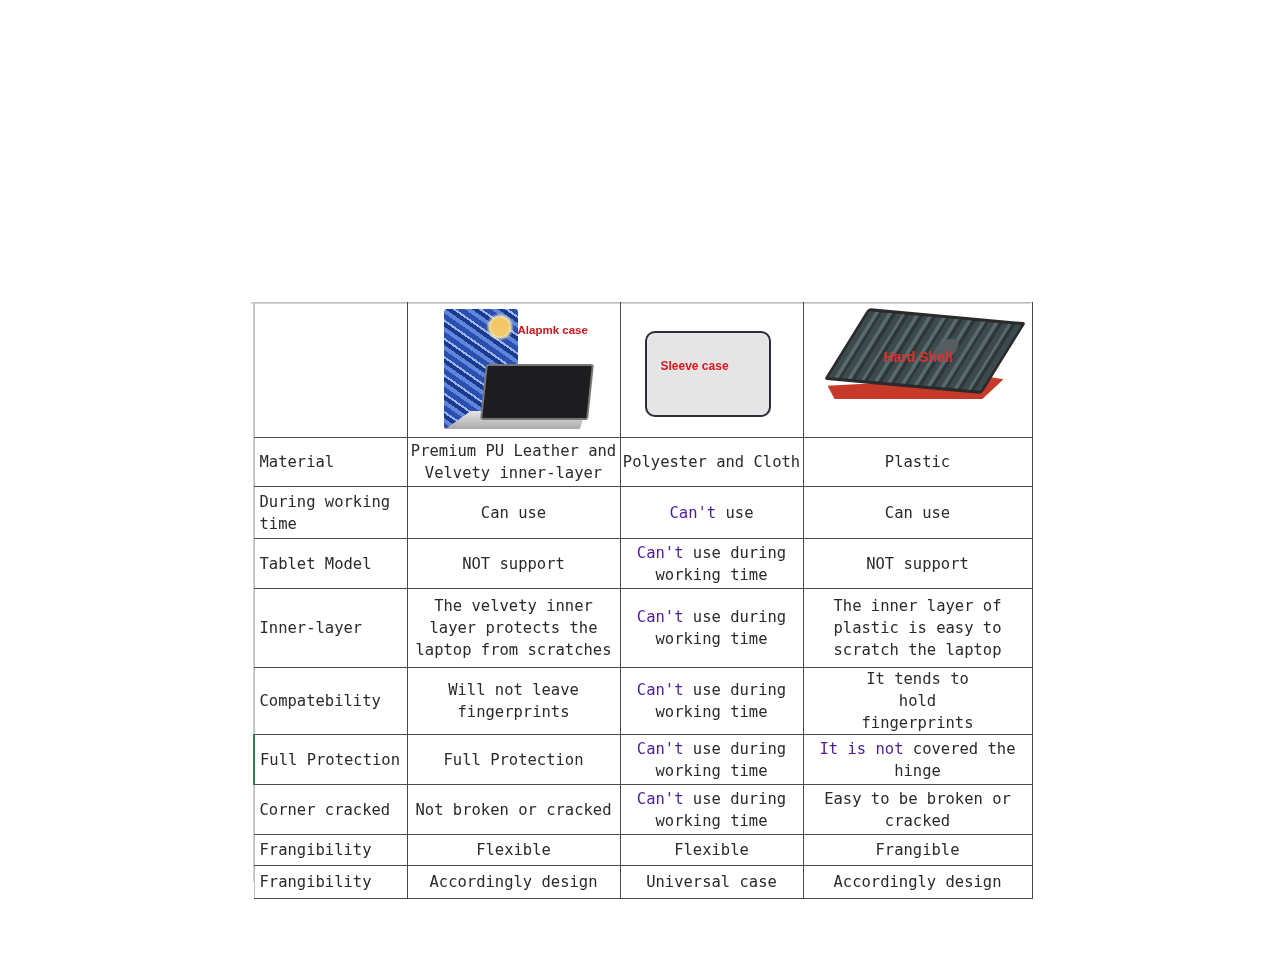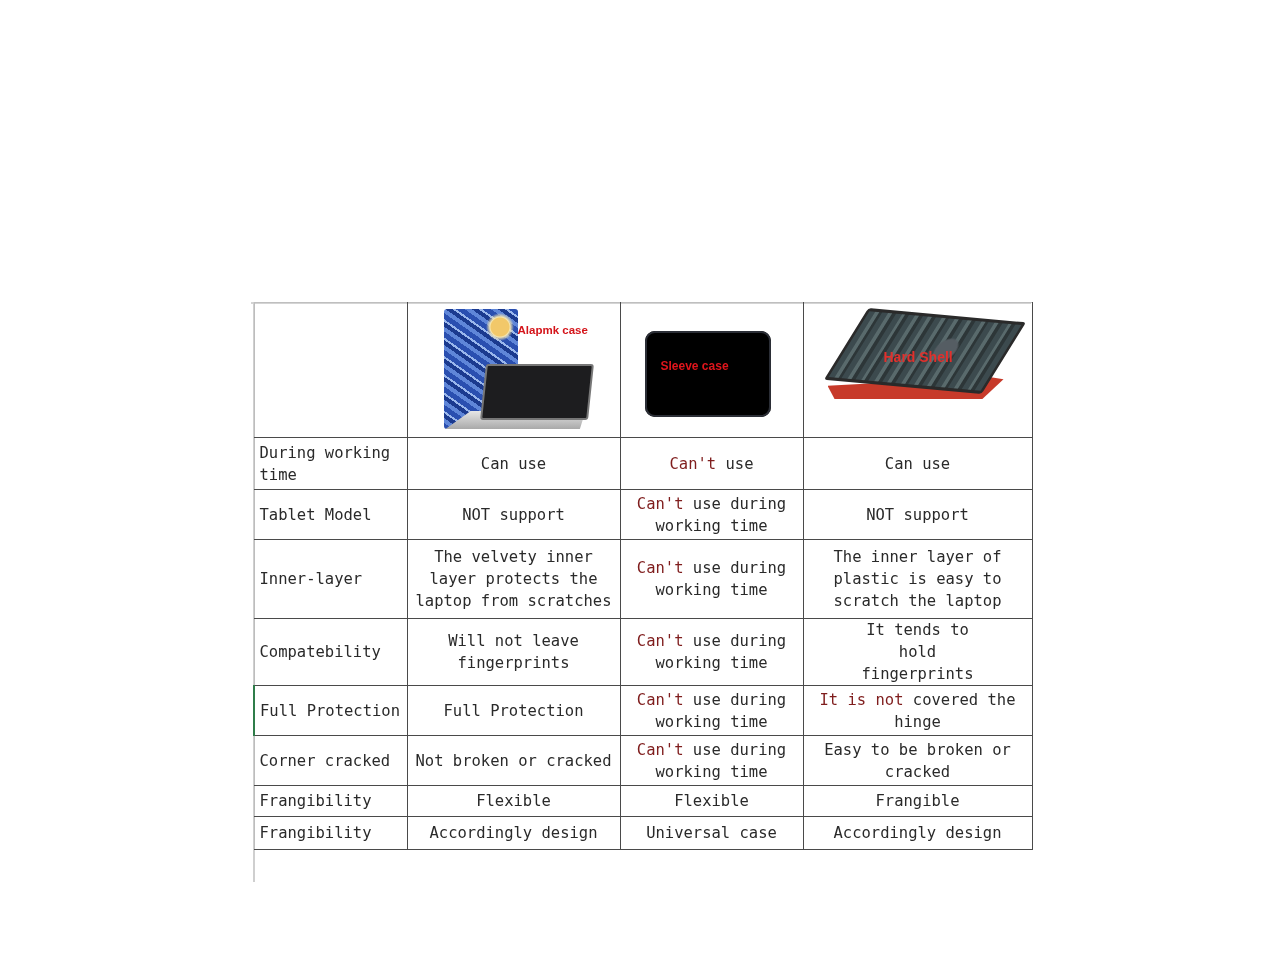--- a/index.html
+++ b/index.html
@@ -22,21 +22,21 @@
       position: absolute; left: 0; top: 0;
       border-collapse: collapse; table-layout: fixed; width: 778px;
     }
     table.cmp td {
       border: 1.5px solid #4a4a4a; padding: 0; text-align: center; vertical-align: middle;
       font-size: 15.5px; line-height: 22px; color: #2a2a2a; overflow: hidden;
     }
     table.cmp tr:first-child td { border-top-color: #bfbfbf; }
     table.cmp td:first-child { border-left-color: #bdbdbd; text-align: left; padding-left: 5px; }
     table.cmp td.sel { border-left: 2px solid #2f7d4a; }
-    .red { color: #7f1d1d; text-align: center; }
+    .red { color: #4c1d95; text-align: center; }
     .img-cell { position: relative; }
     
     .alapmk { position: absolute; left: 34px; top: 6px; width: 145px; height: 122px; }
     .alapmk .case {
       position: absolute; left: 2px; top: 0; width: 74px; height: 120px; border-radius: 3px;
       background:
         radial-gradient(circle at 56px 18px, #f2c869 0 9px, #f5e6b0 10px, transparent 14px),
         repeating-linear-gradient(35deg, #2a4fb0 0 5px, #5f86d8 5px 9px, #1b3a8f 9px 13px, #9ab7ec 13px 15px);
     }
     .alapmk .lid {
@@ -46,21 +46,21 @@
     .alapmk .base {
       position: absolute; left: 4px; top: 102px; width: 140px; height: 18px;
       background: linear-gradient(#e6e6e6, #a9a9a9); clip-path: polygon(18% 0, 100% 0, 96% 100%, 0 100%);
     }
     .alapmk .tag {
       position: absolute; left: 76px; top: 10px; color: #d4141a; font-family: "Liberation Sans", sans-serif;
       font-weight: bold; font-size: 11.5px; white-space: nowrap;
     }
     
     .sleeve {
-      position: absolute; left: 24px; top: 28px; width: 126px; height: 86px; background: #000000;
+      position: absolute; left: 24px; top: 28px; width: 126px; height: 86px; background: #e5e5e5;
       border-radius: 10px; box-shadow: inset 0 0 0 2px #2b2e36;
     }
     .sleeve .tag {
       position: absolute; left: 16px; top: 24px; color: #e0151c; font-family: "Liberation Sans", sans-serif;
       font-weight: bold; font-size: 12px; white-space: nowrap;
     }
     
     .shell { position: absolute; left: 18px; top: 8px; width: 200px; height: 100px; }
     .shell .screen {
       position: absolute; left: 20px; top: 4px; width: 160px; height: 66px;
@@ -113,20 +113,26 @@
       </td>
       <td class="img-cell">
         <div class="shell">
           <div class="red-case"></div>
           <div class="screen"></div>
           <span class="tag">Hard Shell</span>
         </div>
       </td>
     </tr>
 
+    <tr style="height:49px">
+      <td>Material</td>
+      <td>Premium PU Leather and Velvety inner-layer</td>
+      <td>Polyester and Cloth</td>
+      <td>Plastic</td>
+    </tr>
 
     <tr style="height:52px">
       <td>During working time</td>
       <td class="red">Can use</td>
       <td><span class="red">Can't</span><span> use</span></td>
       <td class="red">Can use</td>
     </tr>
 
     <tr style="height:50px">
       <td class="red">Tablet Model</td>

